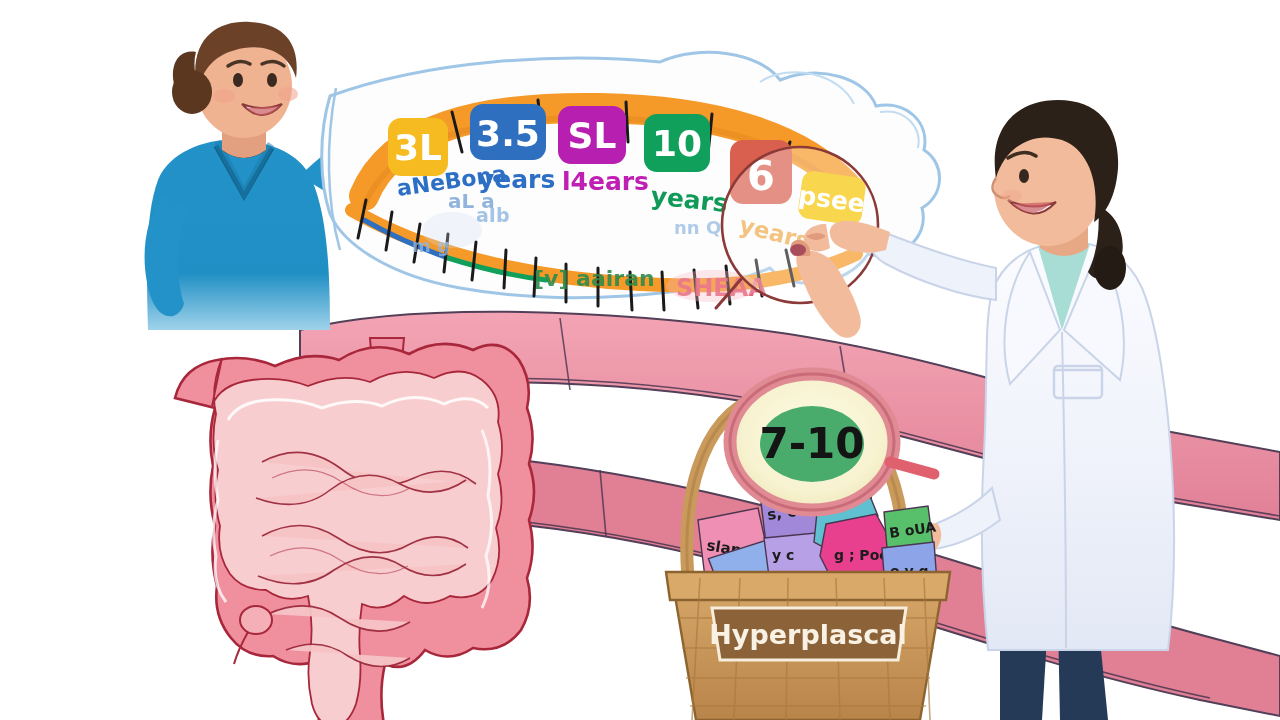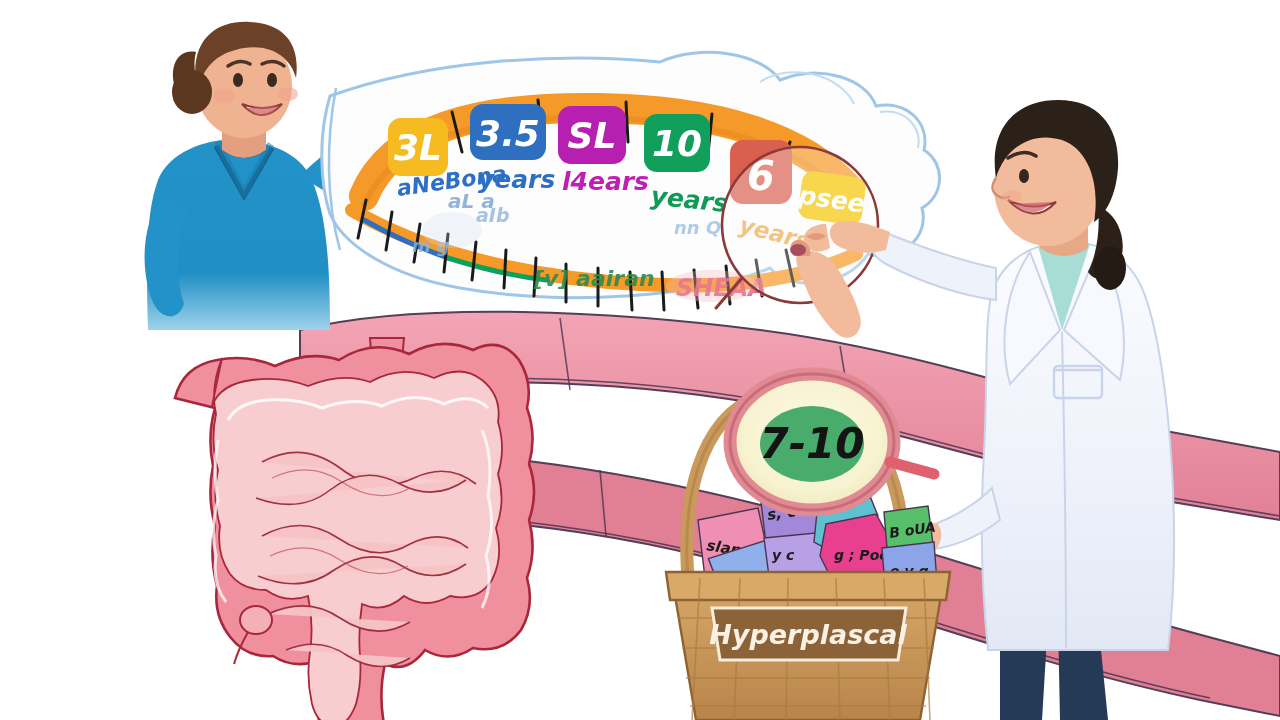--- a/index.html
+++ b/index.html
@@ -1,21 +1,21 @@
 <!DOCTYPE html>
 <html><head>
 <meta charset="utf-8">
 <title>Colonoscopy Surveillance Interval Illustration</title>
 <style>
   html,body{margin:0;padding:0;background:#ffffff;}
   body{
     font-family:"DejaVu Sans","Liberation Sans",sans-serif;
     width:1280px;height:720px;overflow:hidden;
   }
-  #stage{position:relative;width:1280px;height:720px;background:#fca5a5;font-style:italic;}
+  #stage{position:relative;width:1280px;height:720px;background:#fca5a5;}
   #stage svg{position:absolute;left:0;top:0;}
   .hand-font{font-family:"DejaVu Sans","Liberation Sans",sans-serif;font-weight:700;}
   .badge-text{font-family:"DejaVu Sans","Liberation Sans",sans-serif;font-weight:700;fill:#ffffff;}
 </style>
 </head>
 <body>
 
 <div id="stage">
 
 <svg width="1280" height="720" viewBox="0 0 1280 720" xmlns="http://www.w3.org/2000/svg">

